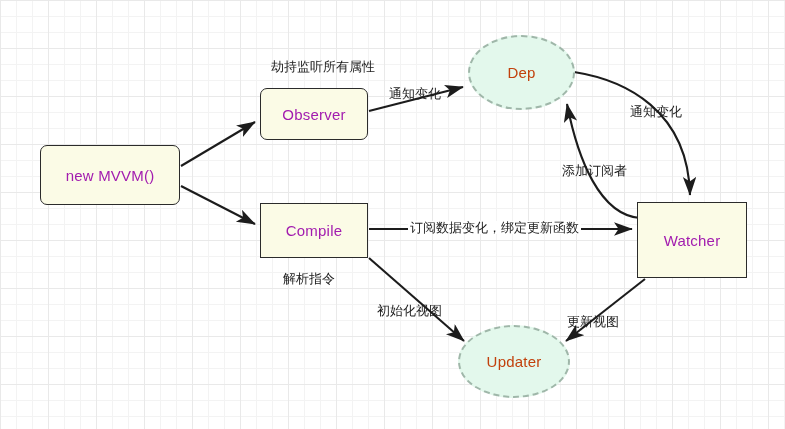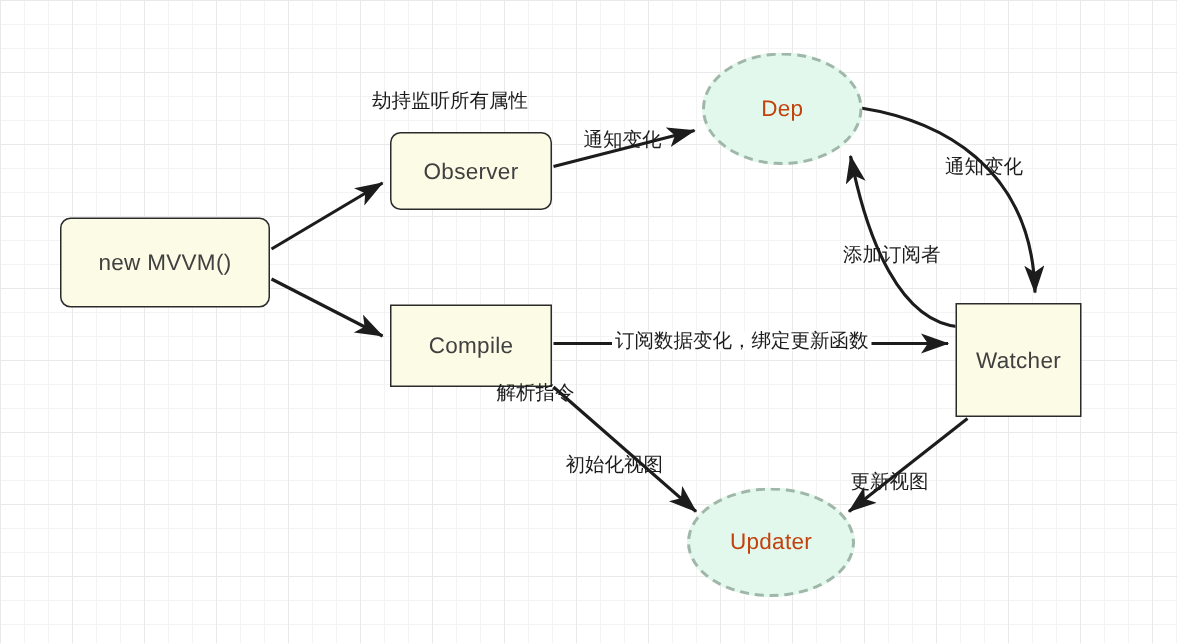--- a/index.html
+++ b/index.html
@@ -27,21 +27,21 @@
     left: 0; top: 0;
     width: 785px;
     height: 429px;
   }
   .node {
     position: absolute;
     box-sizing: border-box;
     display: flex;
     align-items: center;
     justify-content: center;
-    color: #404040;
+    color: #a21caf;
     font-size: 15px;
     letter-spacing: .2px;
     z-index: 3;
   }
   .node.rect {
     background: #fbfbe6;
     border: 1.6px solid #2b2b2b;
   }
   .node.rounded {
     border-radius: 7px;
@@ -90,35 +90,35 @@
   </div>
 
   <div class="node rect rounded" style="left:260px; top:88px; width:108px; height:52px;">
     <span>Observer</span>
   </div>
 
   <div class="node rect" style="left:260px; top:203px; width:108px; height:55px;align-items:center;">
     <span>Compile</span>
   </div>
 
-  <div class="node rect" style="left:637px; top:202px; width:84px; height:76px;">
+  <div class="node rect" style="left:637px; top:202px; width:110px; height:76px;">
     <span>Watcher</span>
   </div>
 
   <div class="node ellipse" style="left:468px; top:35px; width:107px; height:75px;">
     <span>Dep</span>
   </div>
 
   <div class="node ellipse" style="left:458px; top:325px; width:112px; height:73px;">
     <span>Updater</span>
   </div>
 
-  <div class="edge-label" style="left:248px; top:60px;font-family:Liberation Serif, serif;">劫持监听所有属性</div>
+  <div class="edge-label" style="left:271px; top:60px;">劫持监听所有属性</div>
 
-  <div class="edge-label" style="left:283px; top:256px;margin-left:48px;">解析指令</div>
+  <div class="edge-label" style="left:283px; top:272px;">解析指令</div>
 
   <div class="edge-label" style="left:389px; top:87px;">通知变化</div>
 
   <div class="edge-label" style="left:630px; top:105px;">通知变化</div>
 
   <div class="edge-label" style="left:562px; top:164px;">添加订阅者</div>
 
   <div class="edge-label" style="left:408px; top:221px; background:#ffffff; padding:0 2px;">订阅数据变化，绑定更新函数</div>
 
   <div class="edge-label" style="left:377px; top:304px;">初始化视图</div>

